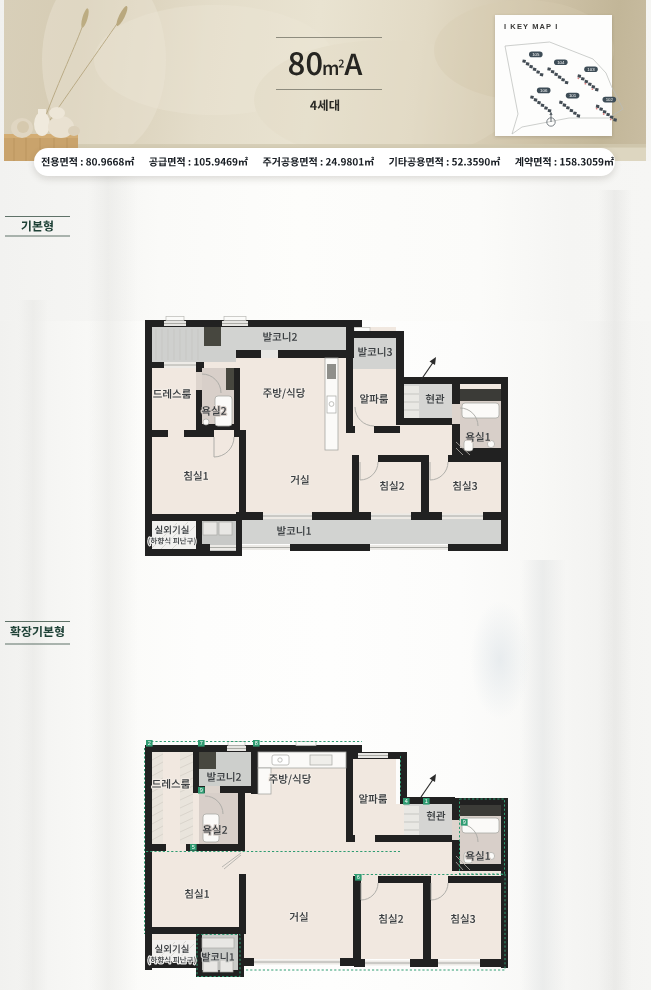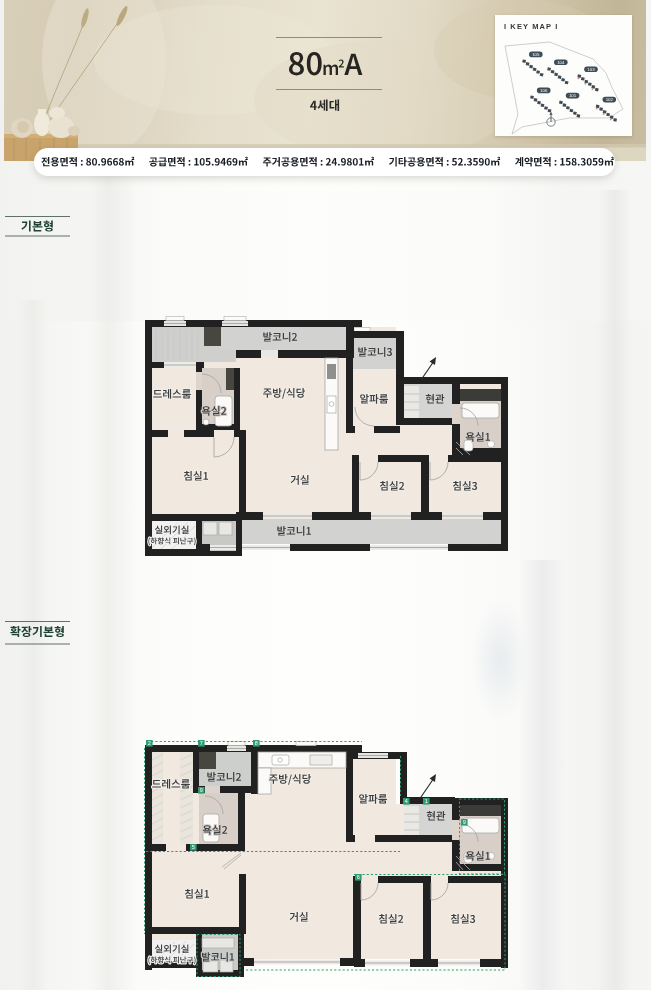--- a/index.html
+++ b/index.html
@@ -71,21 +71,21 @@
       <path transform="translate(116.9,75)" d="M1.6 0V-10.2H3.4L3.6 -8.8H3.7Q4.3 -9.5 5.1 -10Q5.9 -10.5 6.8 -10.5Q8 -10.5 8.6 -10Q9.3 -9.5 9.7 -8.6Q10.4 -9.4 11.2 -10Q12 -10.5 13 -10.5Q14.6 -10.5 15.3 -9.4Q16.1 -8.4 16.1 -6.4V0H13.8V-6.1Q13.8 -7.4 13.4 -8Q13 -8.5 12.2 -8.5Q11.7 -8.5 11.2 -8.2Q10.6 -7.8 10 -7.2V0H7.7V-6.1Q7.7 -7.4 7.3 -8Q6.9 -8.5 6.1 -8.5Q5.6 -8.5 5 -8.2Q4.5 -7.8 3.9 -7.2V0Z" fill="#262521"></path>
       <path transform="translate(133.3,67.4)" d="M0.5 0V-0.8Q1.6 -1.8 2.3 -2.6Q3.1 -3.4 3.5 -4.1Q3.9 -4.9 3.9 -5.5Q3.9 -5.9 3.7 -6.2Q3.6 -6.5 3.3 -6.7Q3 -6.8 2.6 -6.8Q2.2 -6.8 1.8 -6.6Q1.4 -6.4 1.1 -6L0.4 -6.7Q0.9 -7.3 1.5 -7.6Q2 -7.9 2.8 -7.9Q3.5 -7.9 4 -7.6Q4.6 -7.3 4.9 -6.8Q5.2 -6.3 5.2 -5.5Q5.2 -4.8 4.8 -4.1Q4.4 -3.3 3.8 -2.6Q3.2 -1.8 2.4 -1Q2.7 -1.1 3 -1.1Q3.4 -1.1 3.7 -1.1H5.5V0Z" fill="#262521"></path>
       <path transform="translate(139.3,75)" d="M-0 0 6.9 -21.3H11.1L18.1 0H14.3L11 -11.4Q10.5 -13.1 10 -14.9Q9.5 -16.7 9 -18.4H8.9Q8.5 -16.6 8 -14.9Q7.5 -13.1 7 -11.4L3.7 0ZM4 -5.9V-8.7H14V-5.9Z" fill="#262521"></path>
 
 <line x1="71" y1="89.5" x2="177" y2="89.5" stroke="#8e8c7e" stroke-width="1"></line>
 
 <path transform="translate(104.8,110)" d="M4.2 0V-5.7Q4.2 -6.1 4.2 -6.6Q4.3 -7.2 4.3 -7.6H4.2Q4.1 -7.2 3.9 -6.9Q3.7 -6.5 3.5 -6.1L2.1 -3.8H7V-2.4H0.3V-3.7L3.7 -9.3H5.9V0Z M12.4 -6.6H14.4V-5.2H12.4ZM10 -9.5H11.2V-7.5Q11.2 -6.5 11.1 -5.6Q11 -4.6 10.7 -3.8Q10.3 -3 9.9 -2.3Q9.4 -1.6 8.7 -1.2L7.7 -2.4Q8.3 -2.8 8.7 -3.4Q9.2 -4 9.5 -4.6Q9.7 -5.3 9.9 -6Q10 -6.8 10 -7.5ZM10.3 -9.5H11.6V-7.6Q11.6 -6.9 11.7 -6.2Q11.8 -5.5 12 -4.8Q12.3 -4.2 12.7 -3.7Q13.1 -3.1 13.6 -2.8L12.7 -1.5Q12.1 -1.9 11.6 -2.5Q11.1 -3.2 10.8 -4Q10.6 -4.8 10.5 -5.7Q10.3 -6.7 10.3 -7.6ZM16.2 -10.5H17.8V1.1H16.2ZM13.9 -10.3H15.4V0.6H13.9Z M27.7 -10.5H29.3V1.1H27.7ZM26.2 -6H28.1V-4.7H26.2ZM25.2 -10.3H26.7V0.6H25.2ZM19.7 -2.9H20.5Q21.2 -2.9 21.9 -2.9Q22.5 -2.9 23.2 -3Q23.8 -3 24.5 -3.2L24.6 -1.8Q23.9 -1.7 23.3 -1.6Q22.6 -1.5 21.9 -1.5Q21.3 -1.5 20.5 -1.5H19.7ZM19.7 -9.1H24V-7.8H21.4V-2.2H19.7Z" fill="#2b2a26"></path>
 </svg>
 </div>
 
-<div class="abs" style="left:495px;top:15px;width:137px;height:121px;background:#fdfdfc;box-shadow:0 1px 3px rgba(90,80,60,.25);">
+<div class="abs" style="left:495px;top:15px;width:117px;height:121px;background:#fdfdfc;box-shadow:0 1px 3px rgba(90,80,60,.25);">
 <svg width="137" height="121" viewBox="0 0 137 121" style="position:absolute;left:0;top:0">
 
 <text x="9" y="14" font-size="7.5" font-weight="bold" letter-spacing="1.1" fill="#3a3a38" font-family="Liberation Sans">I KEY MAP I</text>
 
 <path d="M10 31 L54.6 27 L98 44 L111 58 L116.5 71.5 L128 94 L113.5 103 L74 103 L27 112 L17 119 L23 99 L10 31 Z" fill="none" stroke="#b9bcba" stroke-width="0.8" opacity="0.9"></path>
 
 <rect x="27.8" y="44.4" width="3.3" height="3" fill="#434c54" transform="rotate(12 27.8 44.4)"></rect>
       <rect x="31.3" y="47.1" width="3.3" height="3" fill="#434c54" transform="rotate(12 31.3 47.1)"></rect>
       <rect x="34.8" y="49.8" width="3.3" height="3" fill="#434c54" transform="rotate(12 34.8 49.8)"></rect>
       <rect x="38.3" y="52.5" width="3.3" height="3" fill="#434c54" transform="rotate(12 38.3 52.5)"></rect>

